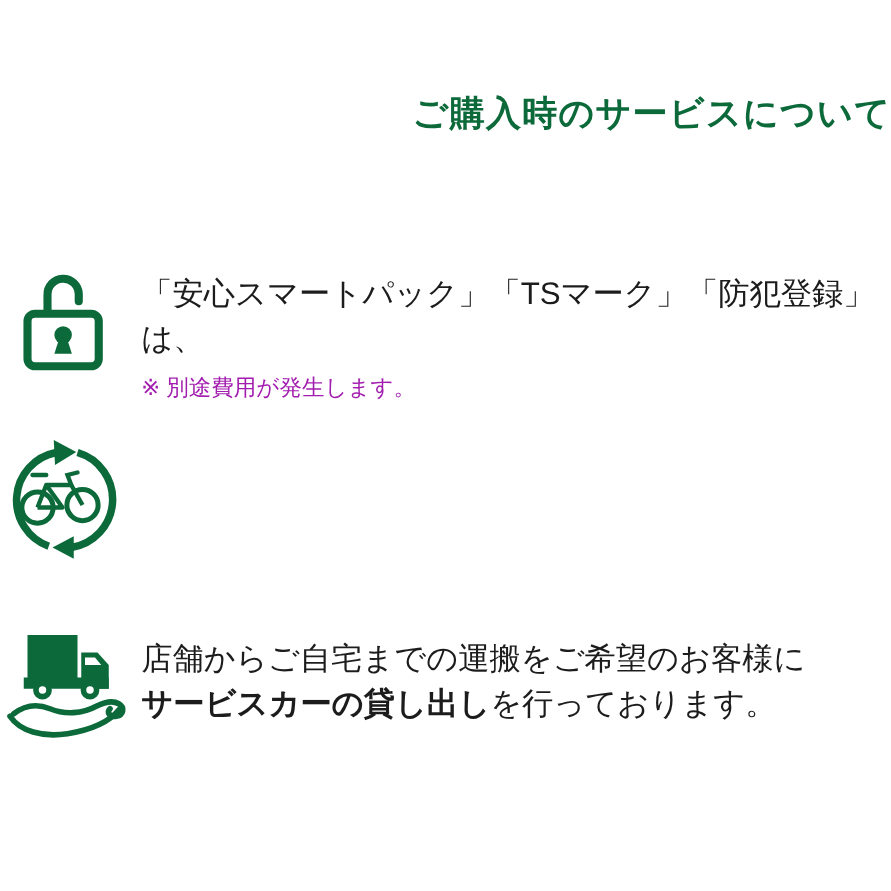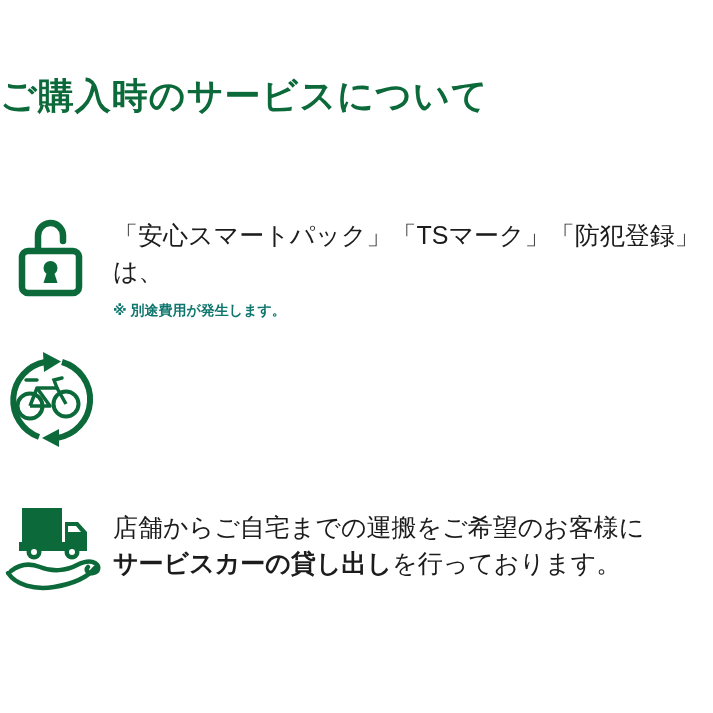--- a/index.html
+++ b/index.html
@@ -10,22 +10,22 @@
     background: #ffffff;
     overflow: hidden;
     font-family: "Liberation Sans", "DejaVu Sans", sans-serif;
     color: #1c1c1c;
   }
   .title {
     position: absolute;
     top: 72px;
     left: 0;
     width: 100%;
-    text-align: left;
-    font-size: 36px;
+    text-align: right;
+    font-size: 28px;
     font-weight: 700;
     letter-spacing: 1px;
     color: var(--green, #0c6a3a);
     margin: 0;
   }
   .row {
     position: absolute;
     left: 0;
     width: 713px;
     display: flex;
@@ -46,25 +46,24 @@
     padding-right: 8px;
     font-size: 25px;
     line-height: 36px;
     color: #1c1c1c;
   }
   .row-1 .text-col { margin-top: 4px; }
   .row-2 .text-col { margin-top: 6px; }
   .row-3 .text-col { margin-top: 12px; }
   .b { font-weight: 700; }
   .note {
-    font-size: 14px;
+    font-size: 18px;
     line-height: 26px;
     margin-top: 8px;
-    color: #0f766e;
-    font-weight: bold;
+    color: #a21caf;
   }
   .icon-svg { display: block; }
   .row-1 .icon-svg { margin-top: 2px; }
   .row-2 .icon-svg { margin-top: 4px; }
   .row-3 .icon-svg { margin-top: 2px; }
 </style>
 </head>
 <body>
 
 <div class="page">

